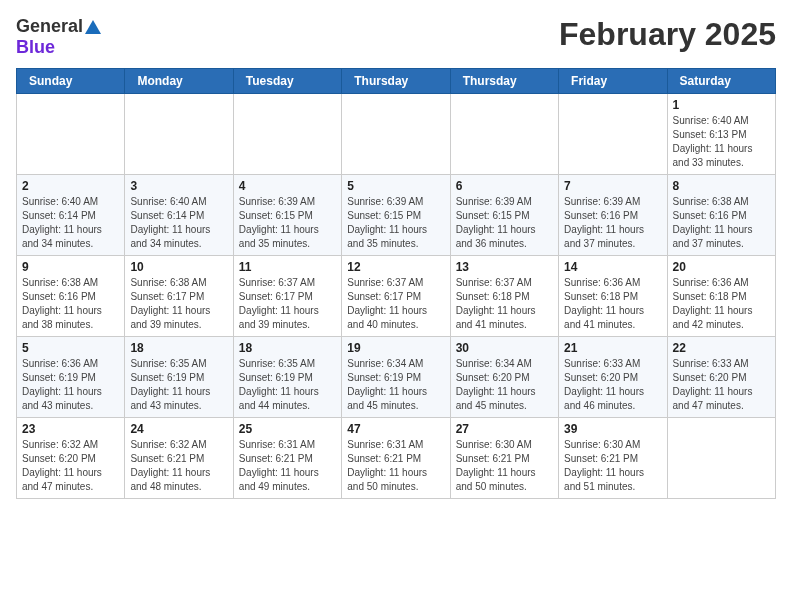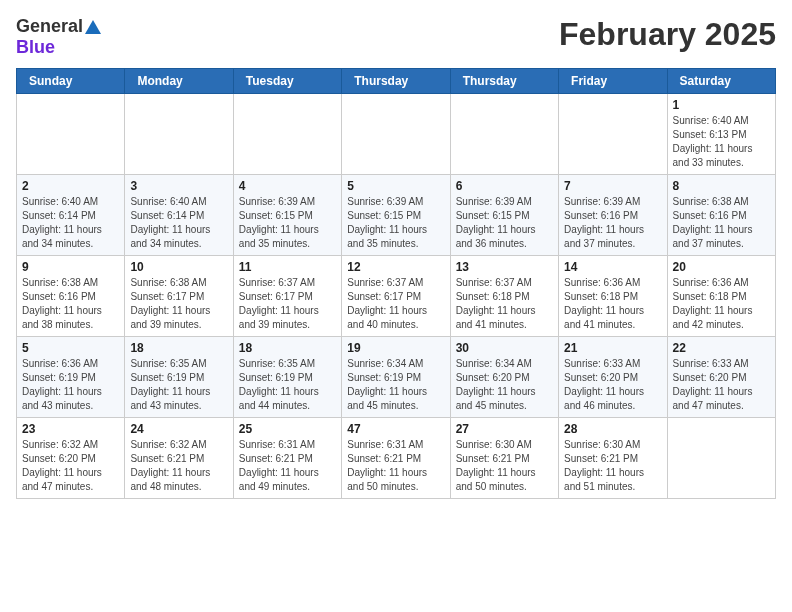--- a/index.html
+++ b/index.html
@@ -247,19 +247,19 @@
         </td>
         <td>
           <span class="day-number">47</span>
           <div class="day-info"><span>Sunrise: 6:31 AM</span><br><span>Sunset: 6:21 PM</span><br><span>Daylight: 11 hours and 50 minutes.</span></div>
         </td>
         <td>
           <span class="day-number">27</span>
           <div class="day-info"><span>Sunrise: 6:30 AM</span><br><span>Sunset: 6:21 PM</span><br><span>Daylight: 11 hours and 50 minutes.</span></div>
         </td>
         <td>
-          <span class="day-number">28</span>
+          <span class="day-number">39</span>
           <div class="day-info"><span>Sunrise: 6:30 AM</span><br><span>Sunset: 6:21 PM</span><br><span>Daylight: 11 hours and 51 minutes.</span></div>
         </td>
         <td class="empty-cell"></td>
       </tr>
     </tbody>
 </table>
 
 </body></html>

